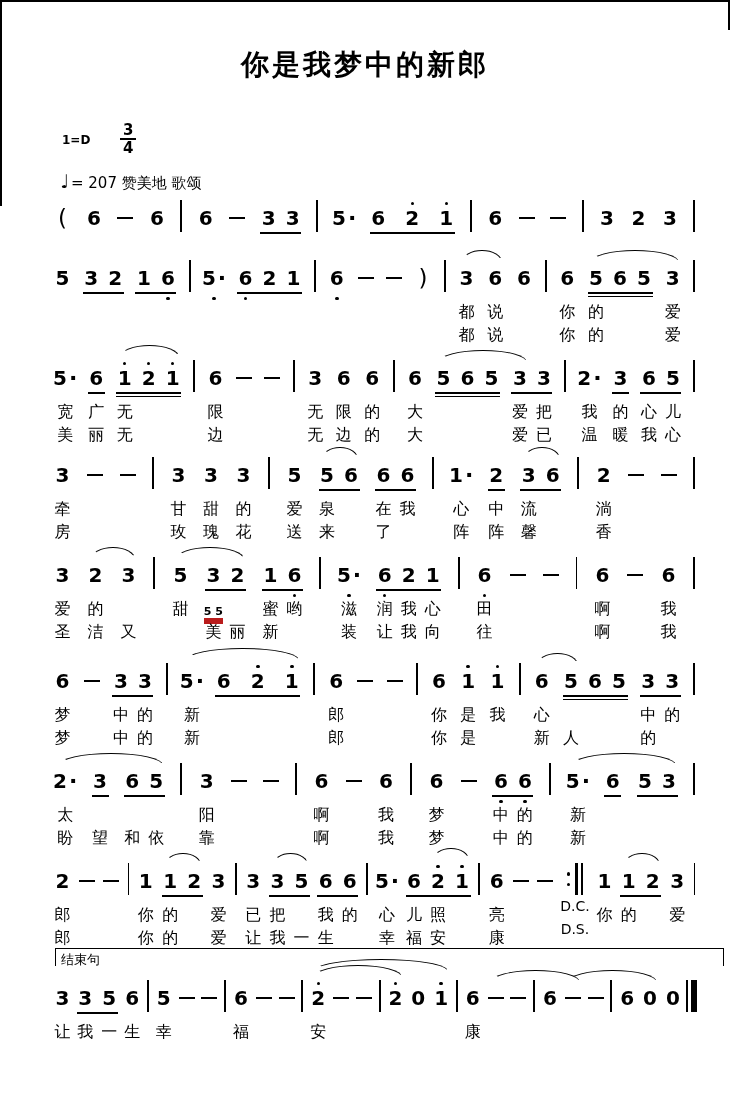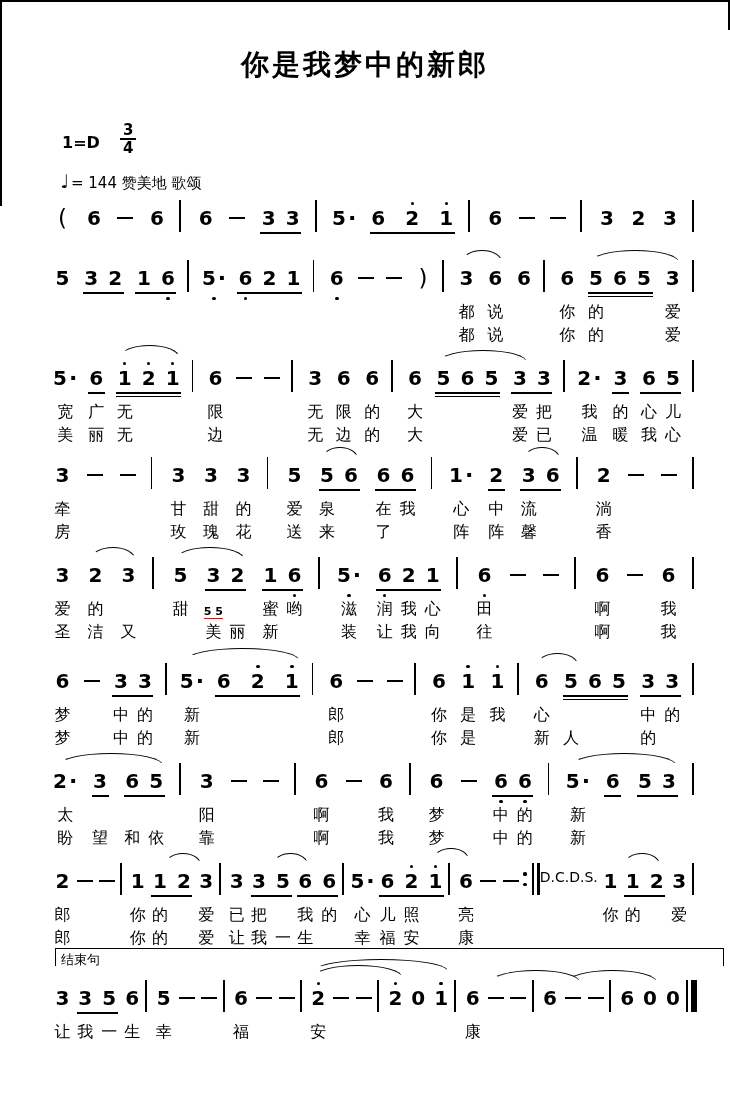--- a/index.html
+++ b/index.html
@@ -4,21 +4,21 @@
 <style>
   html,body{margin:0;padding:0;background:#fff;}
   .page{position:relative;width:730px;height:1100px;background:#fff;overflow:hidden;
         font-family:"DejaVu Sans",sans-serif;color:#000;}
   .border-top{position:absolute;top:0;left:0;width:730px;height:2px;background:#000;}
   .border-left{position:absolute;top:0;left:0;width:2px;height:206px;background:#000;}
   .border-right{position:absolute;top:0;right:0;width:2px;height:30px;background:#000;}
 
   .title{position:absolute;top:46px;left:0;width:730px;text-align:center;
          font-size:28px;font-weight:700;letter-spacing:3px;}
-  .keysig{position:absolute;left:62px;top:133px;font-size:16px;font-weight:700;}
+  .keysig{position:absolute;left:62px;top:133px;font-size:12px;font-weight:700;}
   .meter{position:absolute;left:120px;top:122px;display:inline-flex;flex-direction:column;
          align-items:center;font-size:15px;font-weight:700;line-height:16px;}
   .meter .mt{border-bottom:2px solid #000;padding:0 3px;}
   .tempo{position:absolute;left:60px;top:170px;font-size:15px;}
   .tempo .notechar{font-size:19px;margin-right:2px;}
   .credits{position:absolute;right:58px;top:140px;text-align:right;font-size:15px;line-height:25px;}
 
   .mline{position:absolute;left:53px;width:644px;display:flex;justify-content:space-between;
          align-items:flex-start;padding-top:13px;}
   .cluster{position:relative;display:flex;gap:5px;}
@@ -28,25 +28,25 @@
   .tdot{align-items:flex-end;}
   .bdot{align-items:flex-end;}
   .dotg{width:3.5px;height:3.5px;border-radius:50%;background:#000;display:block;}
   .nnum{height:26px;display:flex;align-items:center;justify-content:center;
         font-size:20px;font-weight:700;line-height:26px;}
   .nnum.paren{font-weight:400;font-size:23px;min-width:7px;}
   .adot{font-size:22px;font-weight:700;margin-left:2px;}
   .dash{width:16px;height:2.6px;background:#000;}
   .lyr{height:23px;line-height:23px;font-size:16px;white-space:nowrap;text-align:center;}
   .lyr.smalltxt{font-size:14px;}
-  .sm{font-size:11px;line-height:12px;border-bottom:1px solid #b91c1c;display:inline-block;
+  .sm{font-size:11px;line-height:12px;border-bottom:6px solid #b91c1c;display:inline-block;
       margin-top:9px;font-weight:700;}
   .ul{position:absolute;height:1.7px;background:#000;left:1px;right:1px;top:36px;}
   .ul2{top:39.6px;}
-  .btok{display:flex;flex-direction:row;align-items:center;min-width:5px;}
+  .btok{display:flex;flex-direction:column;align-items:center;min-width:5px;}
   .bmark{width:1.9px;height:32px;background:#000;margin-top:4px;}
   .repwrap,.endwrap{display:flex;align-items:center;margin-top:4px;height:32px;gap:3px;}
   .rdots{display:flex;flex-direction:column;gap:7px;margin-right:2px;}
   .rdot{width:3.2px;height:3.2px;border-radius:50%;background:#000;}
   .rbar{width:2.6px;height:32px;background:#000;}
   .ebar1{width:2px;height:32px;background:#000;}
   .ebar2{width:5.5px;height:32px;background:#000;}
   .slur{position:absolute;height:10px;border:1.4px solid transparent;border-top-color:#000;
         border-radius:50% / 100% 100% 0 0;}
   .ending-bracket{position:absolute;left:55px;top:948px;width:667px;height:17px;
@@ -65,21 +65,21 @@
   <div class="border-right"></div>
 
   <div class="title">你是我梦中的新郎</div>
 
   <div class="keysig">1=D</div>
   <div class="meter">
     <span class="mt">3</span>
     <span>4</span>
   </div>
   <div class="tempo">
-    <span class="notechar">♩</span><span>= 144</span>
+    <span class="notechar">♩</span><span>= 207</span>
     <span>赞美地 歌颂</span>
   </div>
 
   <div id="score">
       <div class="mline" style="top: 183px;">
         <div class="cluster">
           <div class="ncell">
             <div class="tdot"></div>
             <div class="nnum paren">
               <span>(</span>

